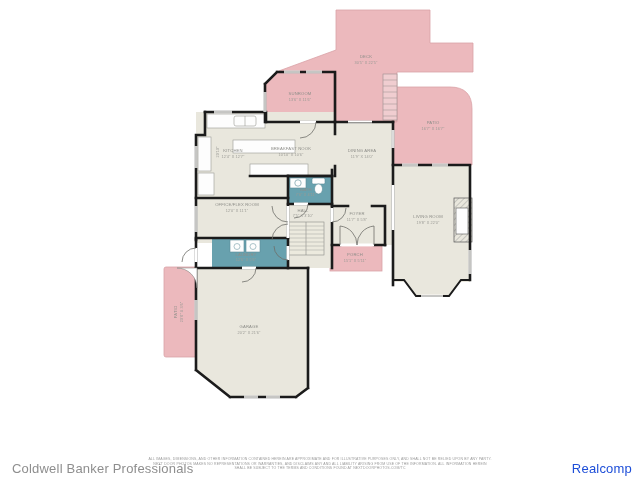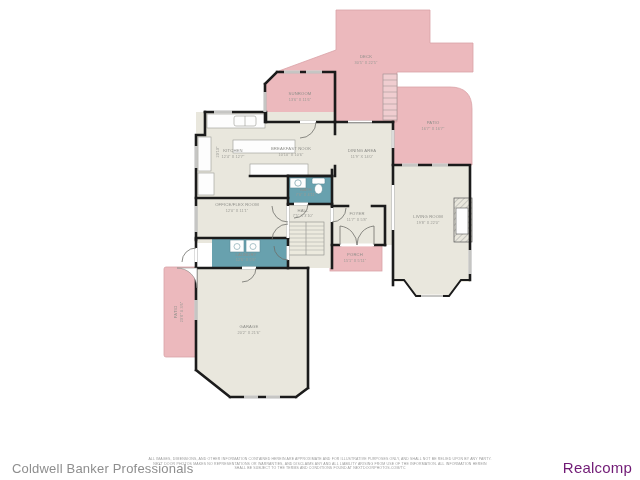--- a/index.html
+++ b/index.html
@@ -2,21 +2,21 @@
 <html><head>
 <meta charset="utf-8">
 <style>
   html,body{margin:0;padding:0;background:#ffffff;}
   .stage{position:relative;width:640px;height:480px;background:#ffffff;overflow:hidden;
          font-family:"Liberation Sans", sans-serif;}
   svg text{font-family:"Liberation Sans", sans-serif;fill:#8e8e89;}
   .room-name{font-size:4.2px;letter-spacing:.15px;}
   .room-dims{font-size:3.8px;letter-spacing:.1px;fill:#9a9a95;}
   .brand-left{position:absolute;left:12px;bottom:4px;font-size:13px;color:#8e8e8e;letter-spacing:.2px;}
-  .brand-right{position:absolute;right:8px;bottom:4px;font-size:15px;color:#701a75;letter-spacing:.2px;}
+  .brand-right{position:absolute;right:8px;bottom:4px;font-size:13px;color:#1d4ed8;letter-spacing:.2px;}
   .disclaimer{position:absolute;left:50%;transform:translateX(-50%);bottom:9px;width:440px;
               text-align:center;font-size:3.5px;line-height:1.35;color:#9b9b9b;letter-spacing:.15px;}
 </style>
 </head>
 <body>
 
 <div class="stage">
 
 <svg width="640" height="480" viewBox="0 0 640 480">
   <defs>

